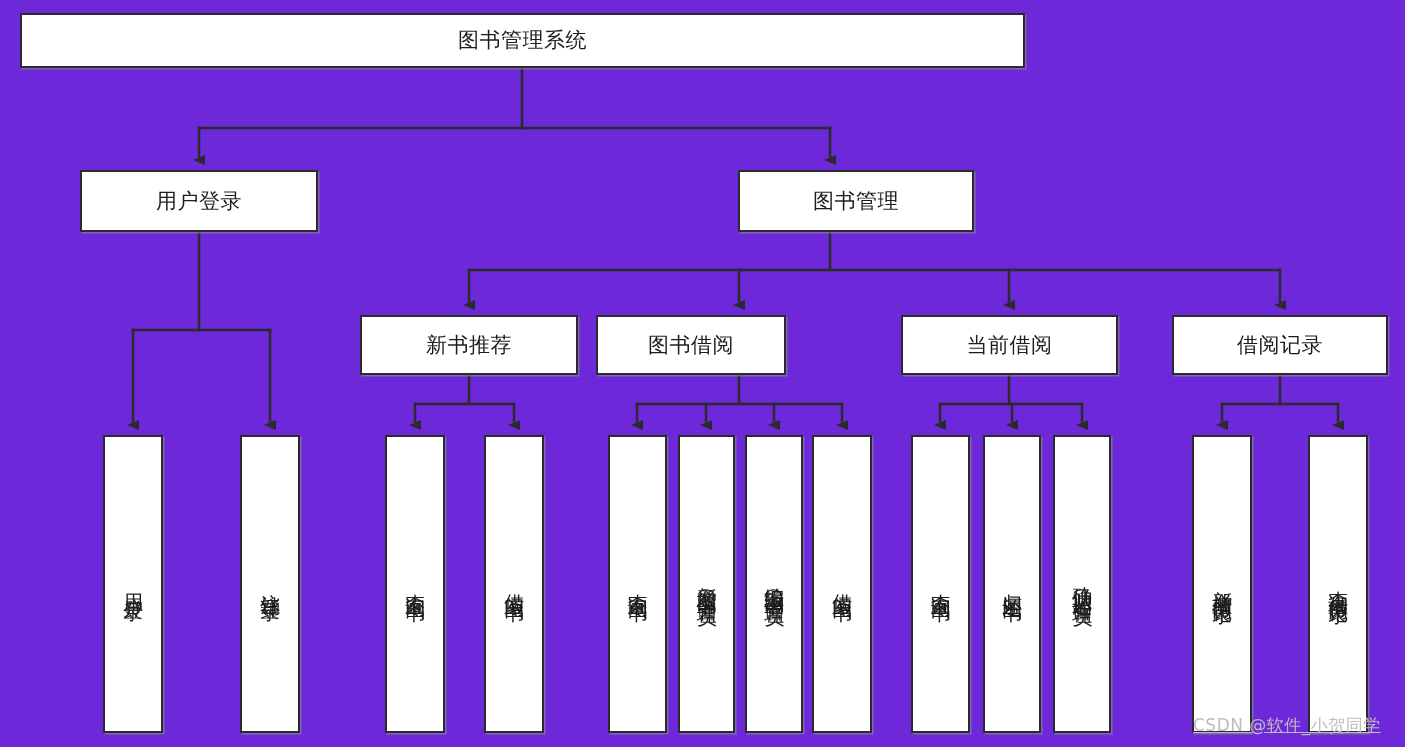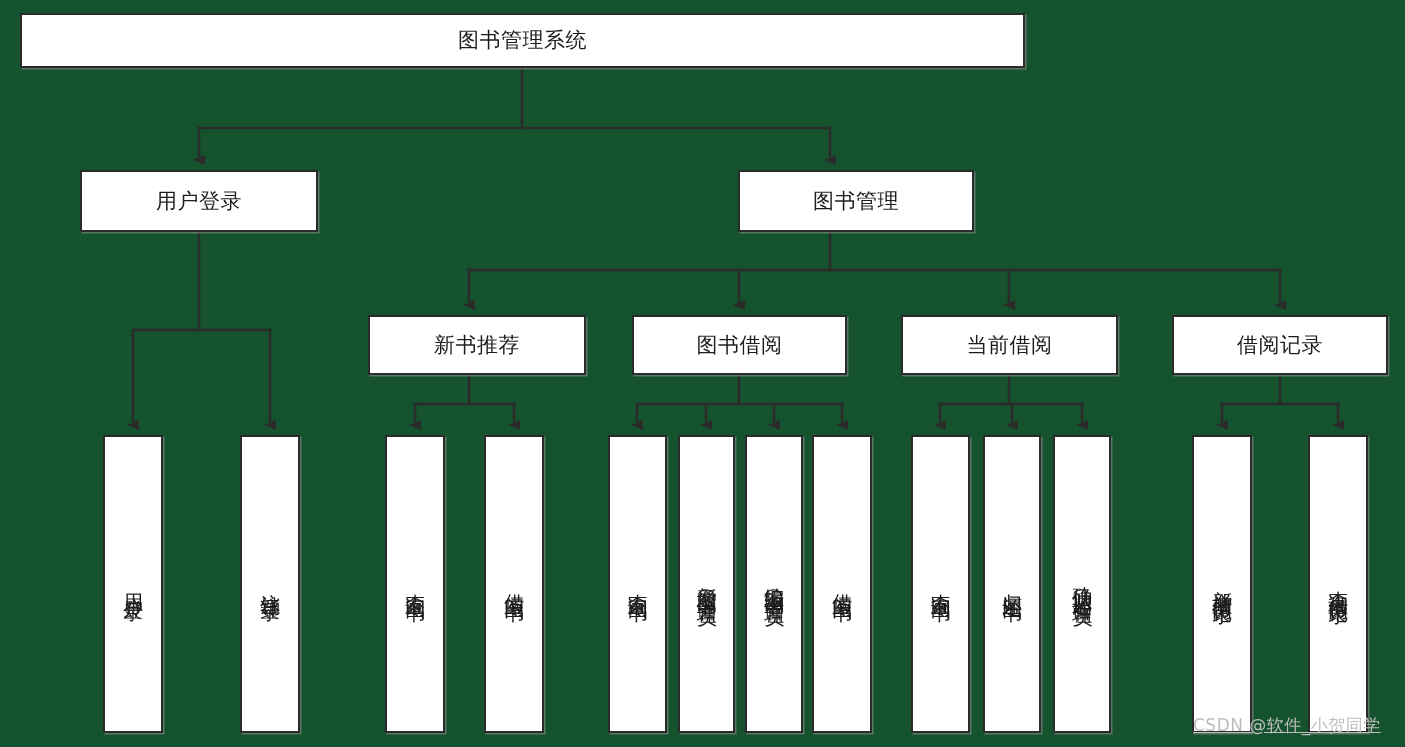--- a/index.html
+++ b/index.html
@@ -11,21 +11,21 @@
   body {
     width: 1405px;
     height: 747px;
     overflow: hidden;
     font-family: "DejaVu Sans", "Liberation Sans", sans-serif;
   }
   #diagram-root {
     position: relative;
     width: 1405px;
     height: 747px;
-    background: #14532d;
+    background: #6d28d9;
     text-align: right;
   }
   svg.connectors {
     position: absolute;
     left: 0;
     top: 0;
     width: 1405px;
     height: 747px;
     pointer-events: none;
   }
@@ -138,24 +138,24 @@
     <span class="node-label">图书管理系统</span>
   </div>
 
   <div class="node" style="left: 80px; top: 170px; width: 238px; height: 62px;">
     <span class="node-label">用户登录</span>
   </div>
   <div class="node" style="left: 712px; top: 170px; width: 236px; height: 62px; margin-left: 26px;">
     <span class="node-label">图书管理</span>
   </div>
 
-  <div class="node" style="left: 360px; top: 315px; width: 218px; height: 60px; margin-left: 8px;">
+  <div class="node" style="left: 360px; top: 315px; width: 218px; height: 60px;">
     <span class="node-label">新书推荐</span>
   </div>
-  <div class="node" style="left: 632px; top: 315px; width: 215px; height: 60px;">
+  <div class="node" style="left: 596px; top: 315px; width: 190px; height: 60px;">
     <span class="node-label">图书借阅</span>
   </div>
   <div class="node" style="left: 901px; top: 315px; width: 217px; height: 60px;">
     <span class="node-label">当前借阅</span>
   </div>
   <div class="node" style="left: 1172px; top: 315px; width: 216px; height: 60px;">
     <span class="node-label">借阅记录</span>
   </div>
 
   <div class="node leaf" style="left: 103px; top: 435px; width: 60px; height: 298px;">

